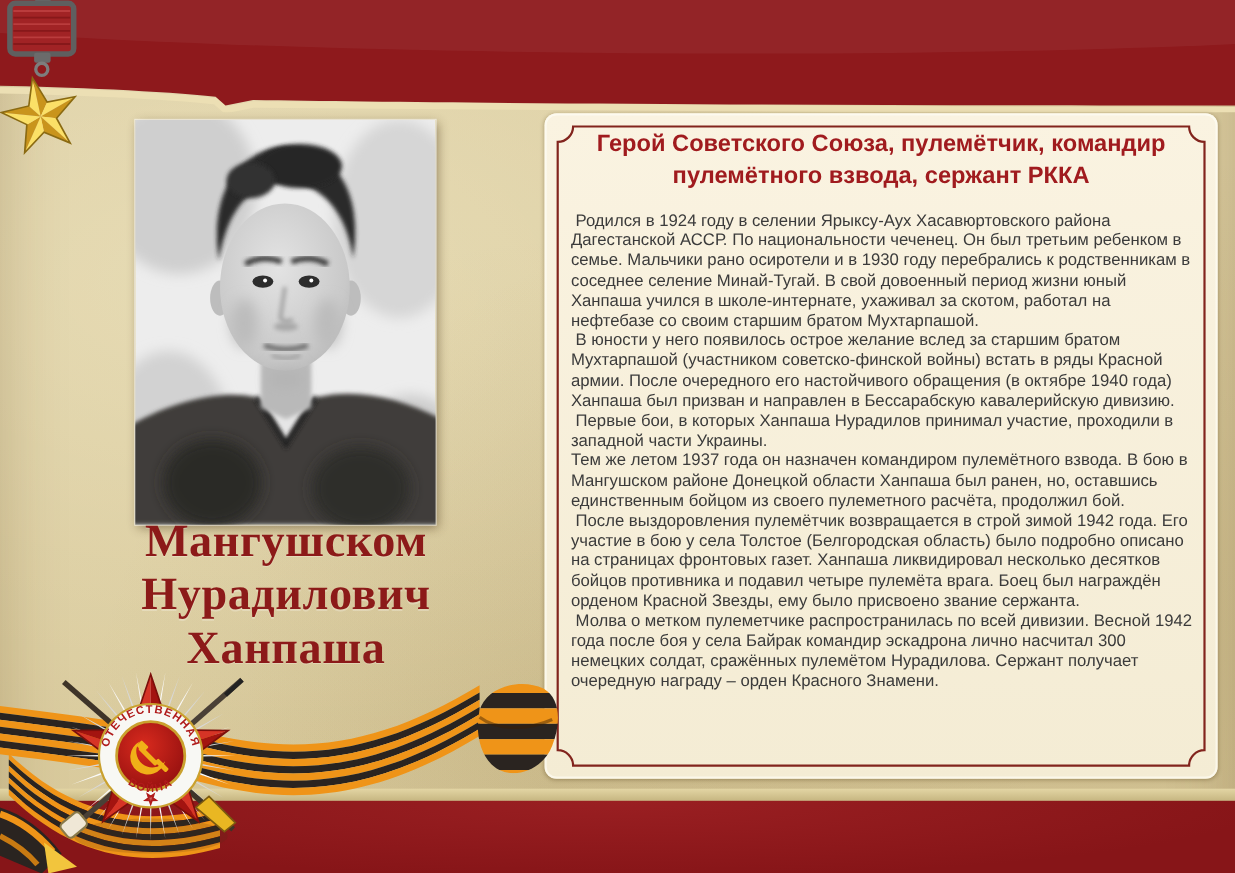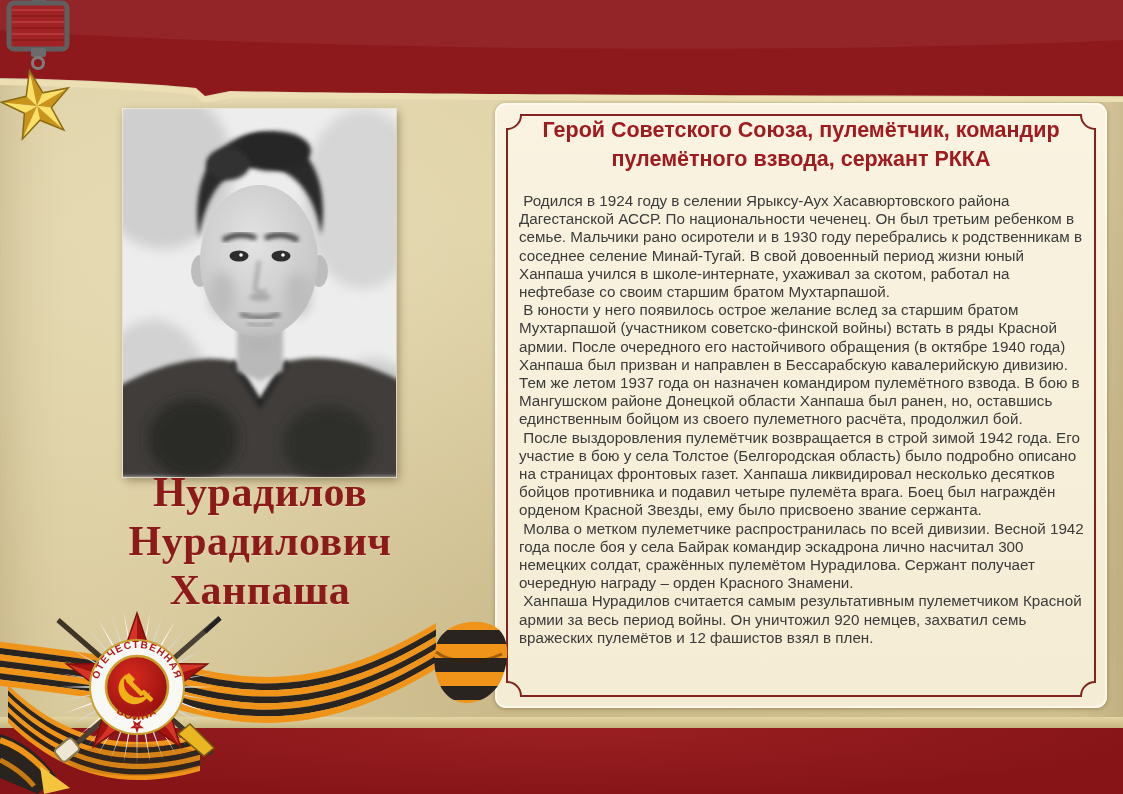--- a/index.html
+++ b/index.html
@@ -142,38 +142,38 @@
       <path d="M117,205 Q137,212 157,205" stroke="#6d6d6d" stroke-width="4.5" fill="none" filter="url(#b1)"></path>
       <path d="M124,214 Q137,219 150,214" stroke="#9a9a9a" stroke-width="3" fill="none" filter="url(#b1)"></path>
       <ellipse cx="137" cy="236" rx="16" ry="7" fill="#b3b3b3" filter="url(#b2)"></ellipse>
       <ellipse cx="99" cy="185" rx="12" ry="22" fill="#bcbcbc" filter="url(#b2)"></ellipse>
       <ellipse cx="175" cy="185" rx="12" ry="22" fill="#bcbcbc" filter="url(#b2)"></ellipse>
     </svg>
   </div>
 
   <div class="name">
 
-  <div class="name-line">Нурадилов</div>
+  <div class="name-line">Мангушском</div>
       <div class="name-line">Нурадилович</div>
       <div class="name-line">Ханпаша</div>
     </div>
 
   <section class="panel">
     <svg class="panel-frame" viewBox="0 0 612 605">
       <path d="M26,12 H586 A14,14 0 0 0 600,26 V579 A14,14 0 0 0 586,593 H26 A14,14 0 0 0 12,579 V26 A14,14 0 0 0 26,12 Z" fill="none" stroke="#82241d" stroke-width="2"></path>
     </svg>
     <h1 class="panel-title">Герой Советского Союза, пулемётчик, командир пулемётного взвода, сержант РККА</h1>
     <div class="panel-body">
 
     <p>&nbsp;Родился в 1924 году в селении Ярыксу-Аух Хасавюртовского района Дагестанской АССР. По национальности чеченец. Он был третьим ребенком в семье. Мальчики рано осиротели и в 1930 году перебрались к родственникам в соседнее селение Минай-Тугай. В свой довоенный период жизни юный Ханпаша учился в школе-интернате, ухаживал за скотом, работал на нефтебазе со своим старшим братом Мухтарпашой.</p>
         <p>&nbsp;В юности у него появилось острое желание вслед за старшим братом Мухтарпашой (участником советско-финской войны) встать в ряды Красной армии. После очередного его настойчивого обращения (в октябре 1940 года) Ханпаша был призван и направлен в Бессарабскую кавалерийскую дивизию.</p>
+        <p>&nbsp;Первые бои, в которых Ханпаша Нурадилов принимал участие, проходили в западной части Украины.</p>
         <p>Тем же летом 1937 года он назначен командиром пулемётного взвода. В бою в Мангушском районе Донецкой области Ханпаша был ранен, но, оставшись единственным бойцом из своего пулеметного расчёта, продолжил бой.</p>
         <p>&nbsp;После выздоровления пулемётчик возвращается в строй зимой 1942 года. Его участие в бою у села Толстое (Белгородская область) было подробно описано на страницах фронтовых газет. Ханпаша ликвидировал несколько десятков бойцов противника и подавил четыре пулемёта врага. Боец был награждён орденом Красной Звезды, ему было присвоено звание сержанта.</p>
         <p>&nbsp;Молва о метком пулеметчике распространилась по всей дивизии. Весной 1942 года после боя у села Байрак командир эскадрона лично насчитал 300 немецких солдат, сражённых пулемётом Нурадилова. Сержант получает очередную награду – орден Красного Знамени.</p>
-        <p>&nbsp;Ханпаша Нурадилов считается самым результативным пулеметчиком Красной армии за весь период войны. Он уничтожил 920 немцев, захватил семь вражеских пулемётов и 12 фашистов взял в плен.</p>
       </div>
   </section>
 
   <svg class="order-group" viewBox="0 0 512 186">
     <defs>
       <radialGradient id="centerRed" cx=".4" cy=".35" r=".8">
         <stop offset="0" stop-color="#d82a1e"></stop>
           <stop offset="1" stop-color="#8c0d0d"></stop>
       </radialGradient>
       <clipPath id="curlClip">

